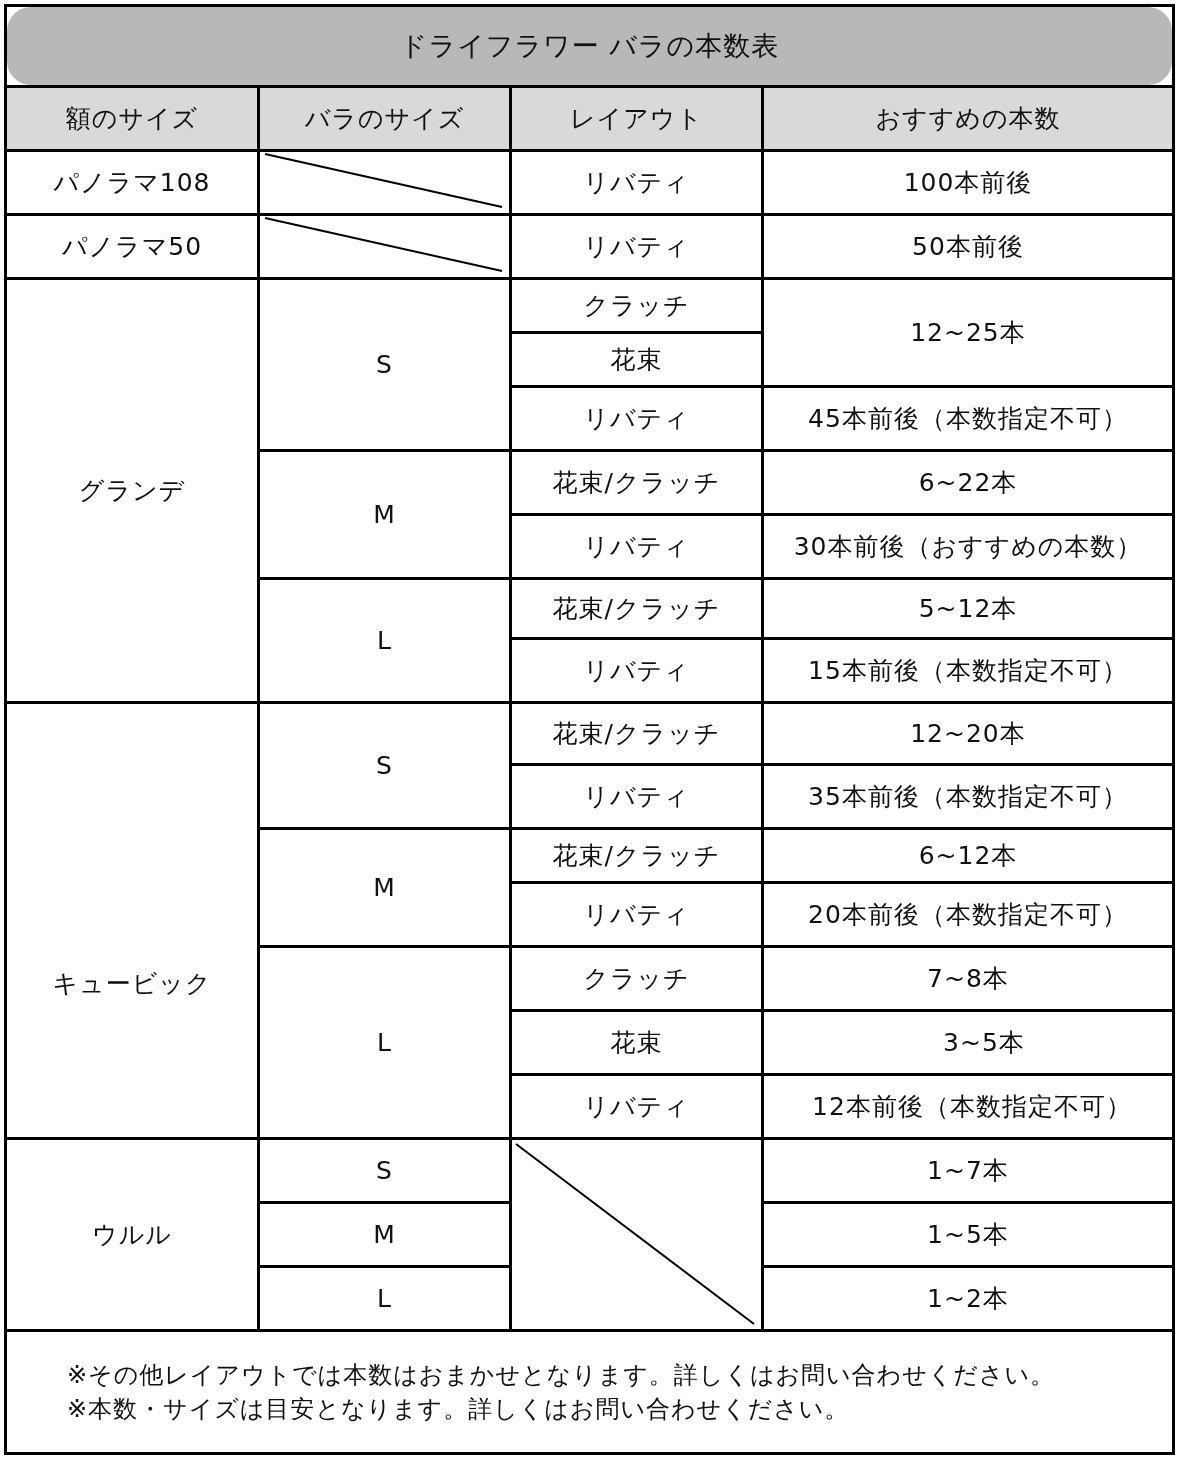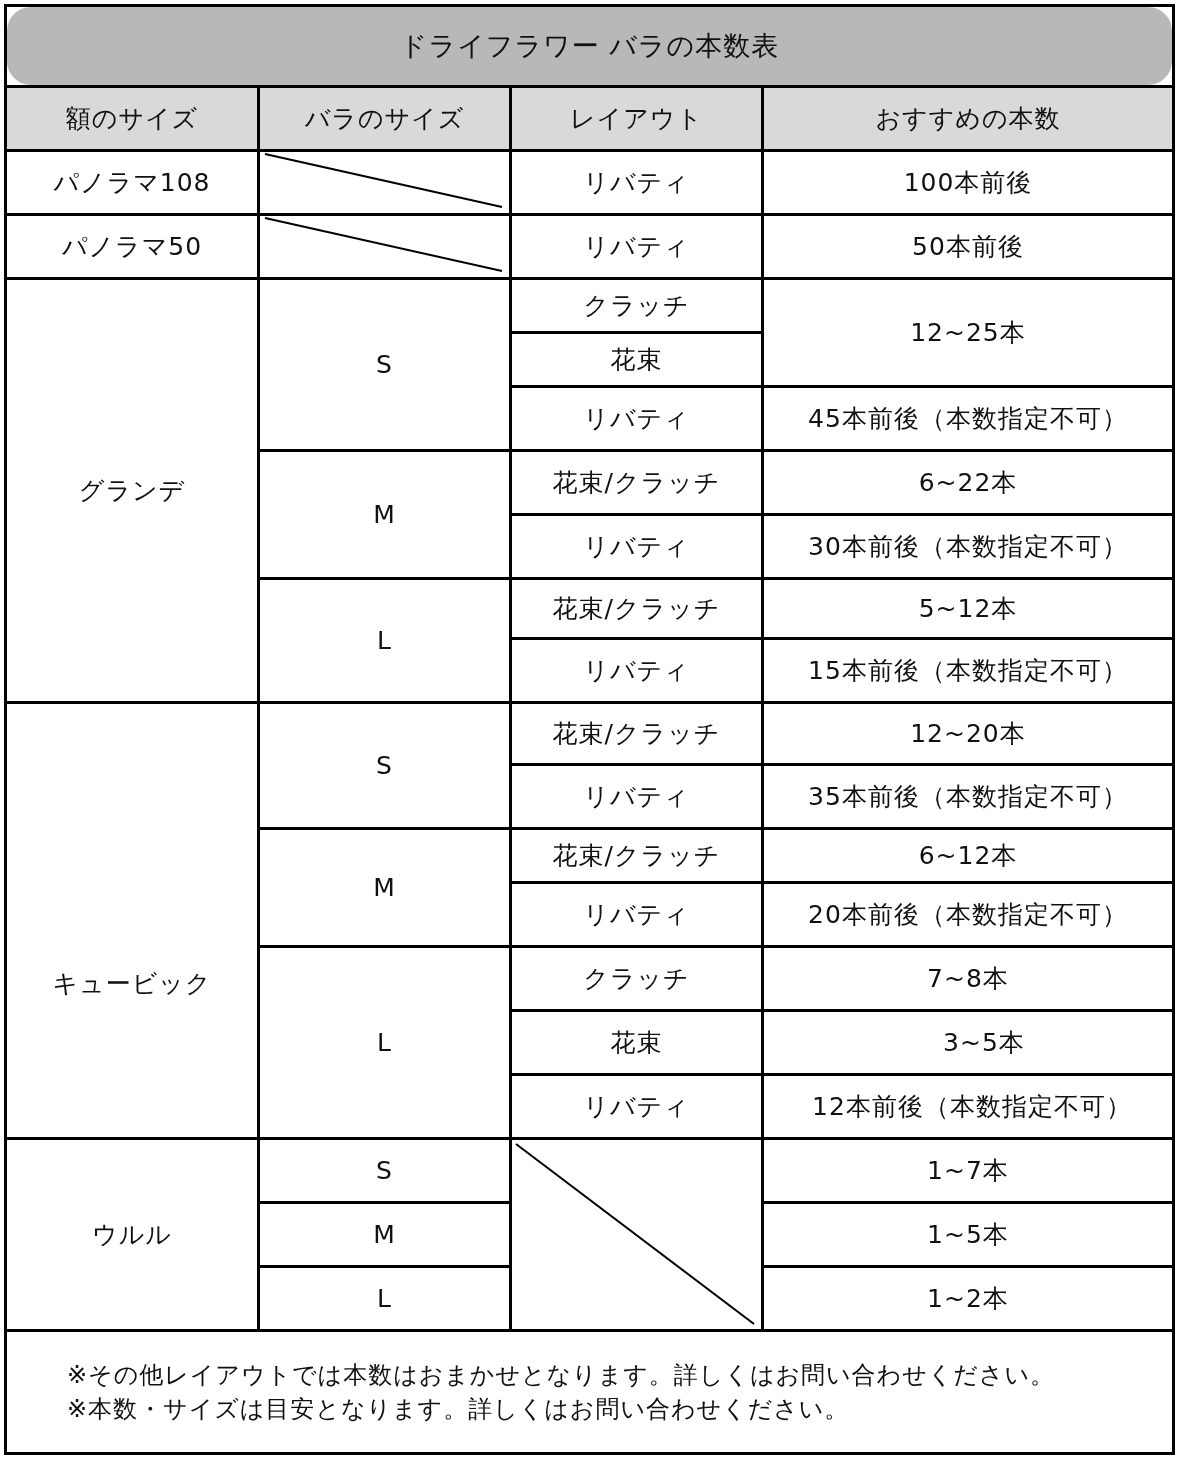--- a/index.html
+++ b/index.html
@@ -42,21 +42,21 @@
   <div class="cell" style="left:505px;top:273px;width:249px;height:51px;">クラッチ</div>
   <div class="cell" style="left:505px;top:327px;width:249px;height:51px;">花束</div>
   <div class="cell" style="left:757px;top:273px;width:408px;height:105px;">12~25本</div>
   <div class="cell" style="left:505px;top:381px;width:249px;height:61px;">リバティ</div>
   <div class="cell" style="left:757px;top:381px;width:408px;height:61px;">45本前後（本数指定不可）</div>
 
   <div class="cell" style="left:253px;top:445px;width:249px;height:125px;">M</div>
   <div class="cell" style="left:505px;top:445px;width:249px;height:61px;">花束/クラッチ</div>
   <div class="cell" style="left:757px;top:445px;width:408px;height:60px;">6~22本</div>
   <div class="cell" style="left:505px;top:509px;width:249px;height:61px;">リバティ</div>
-  <div class="cell" style="left:757px;top:509px;width:408px;height:61px;">30本前後（本数指定不可）</div>
+  <div class="cell" style="left:757px;top:509px;width:408px;height:61px;">30本前後（おすすめの本数）</div>
 
   <div class="cell" style="left:253px;top:573px;width:249px;height:121px;">L</div>
   <div class="cell" style="left:505px;top:573px;width:249px;height:57px;">花束/クラッチ</div>
   <div class="cell" style="left:757px;top:573px;width:408px;height:57px;">5~12本</div>
   <div class="cell" style="left:505px;top:633px;width:249px;height:61px;">リバティ</div>
   <div class="cell" style="left:757px;top:633px;width:408px;height:61px;">15本前後（本数指定不可）</div>
 
   <div class="cell" style="left:0;top:697px;width:250px;height:558px;">キュービック</div>
   <div class="cell" style="left:253px;top:697px;width:249px;height:123px;">S</div>
   <div class="cell" style="left:505px;top:697px;width:249px;height:59px;">花束/クラッチ</div>

